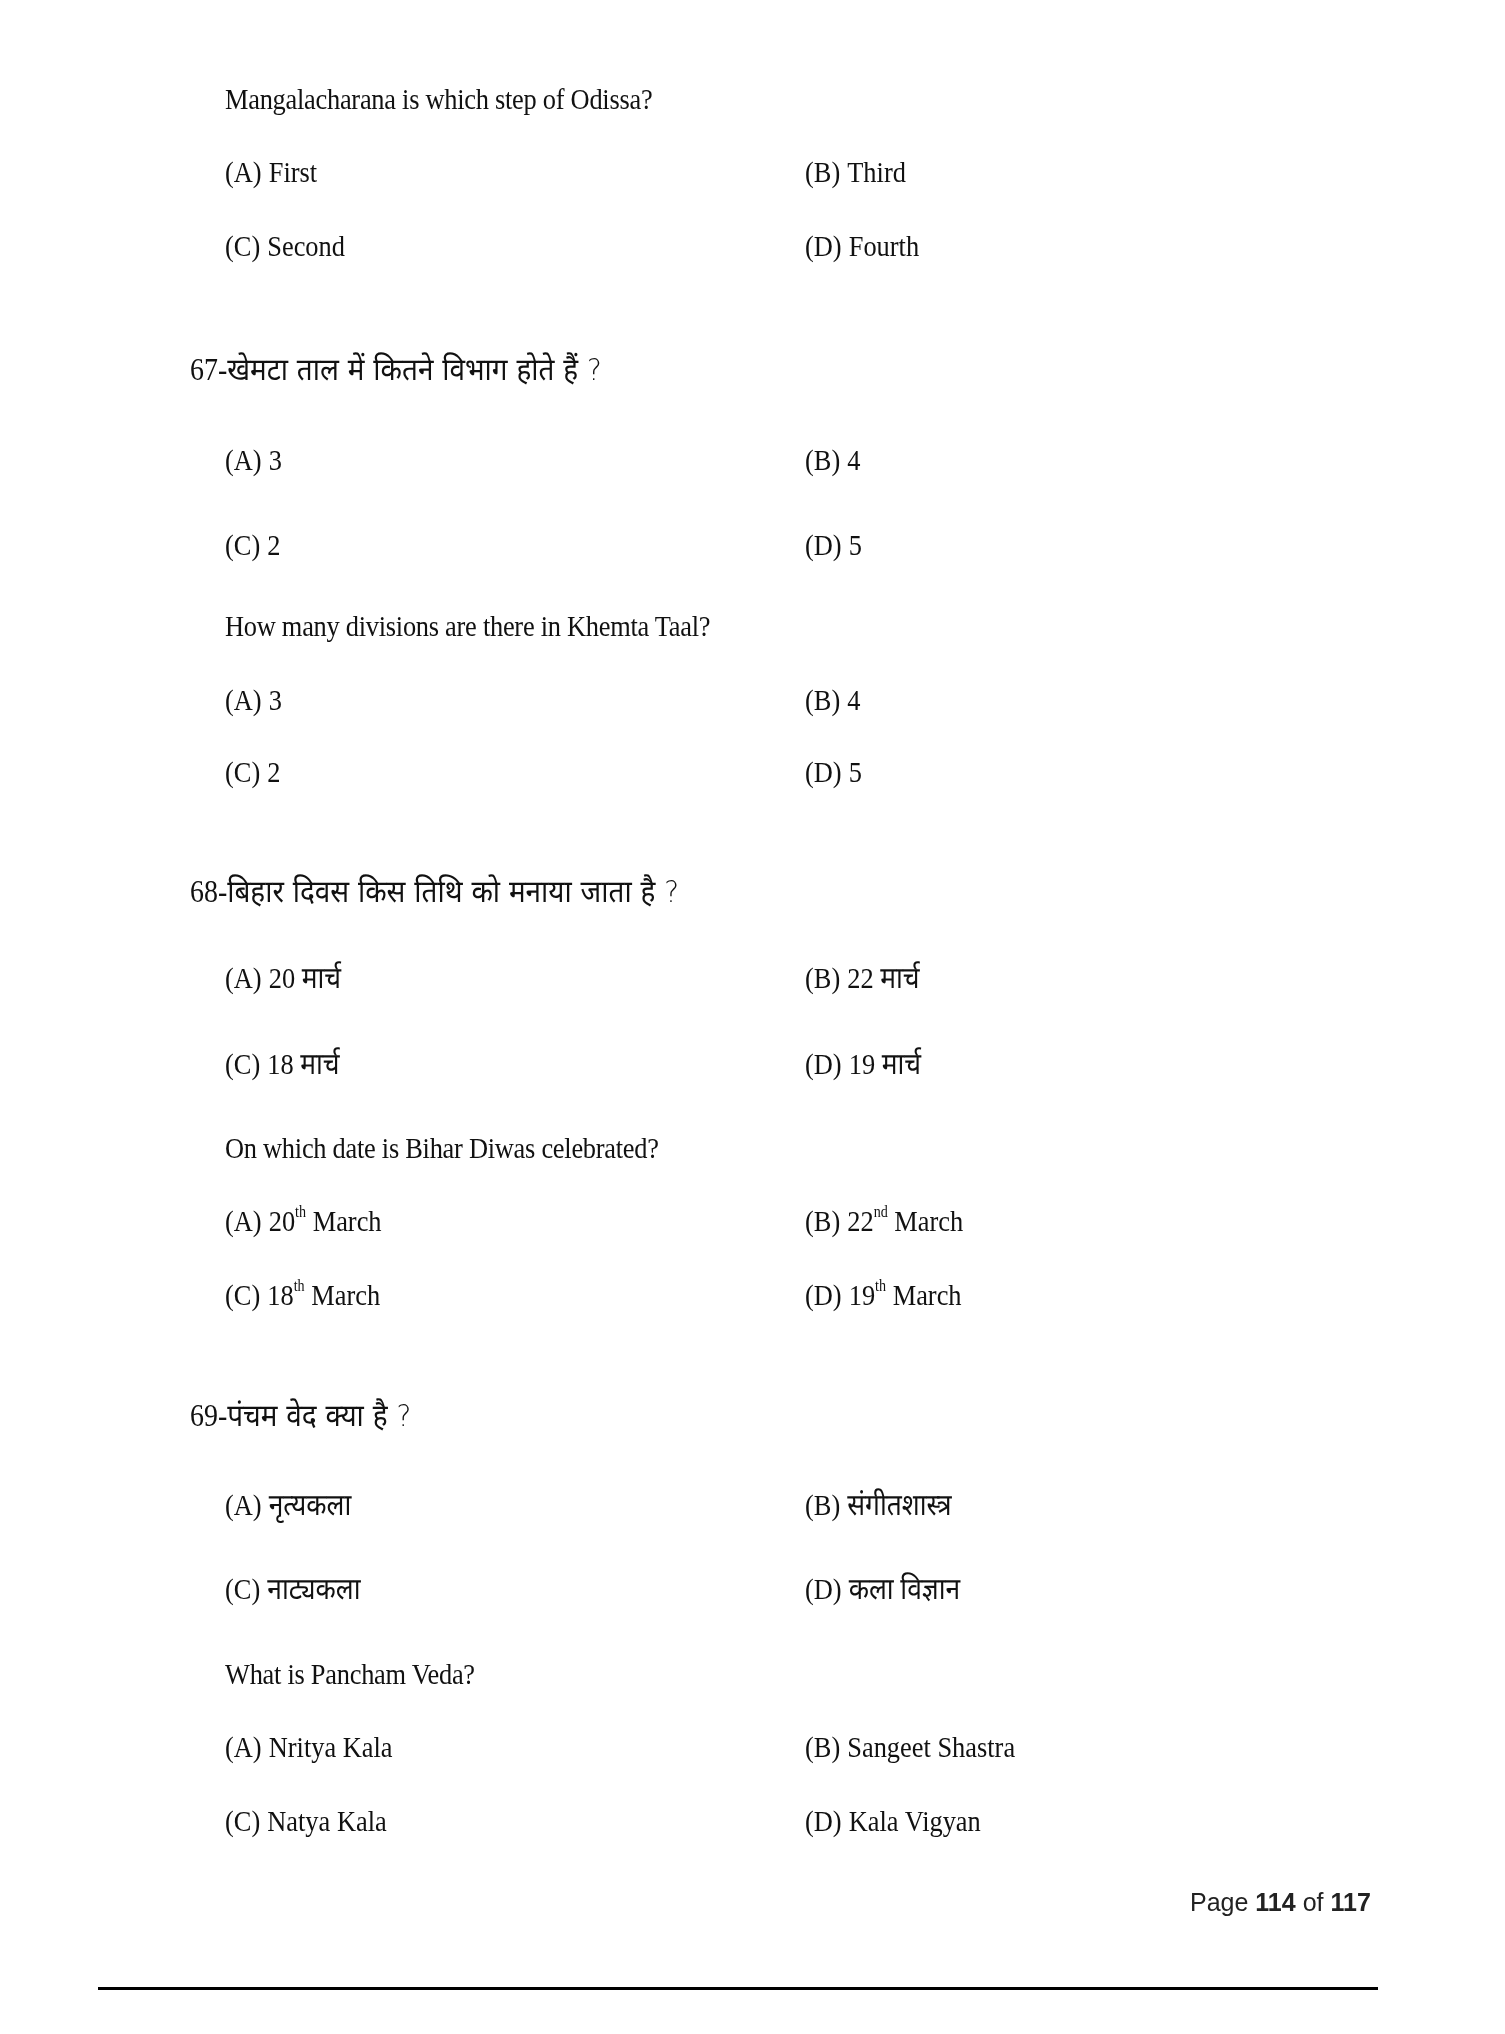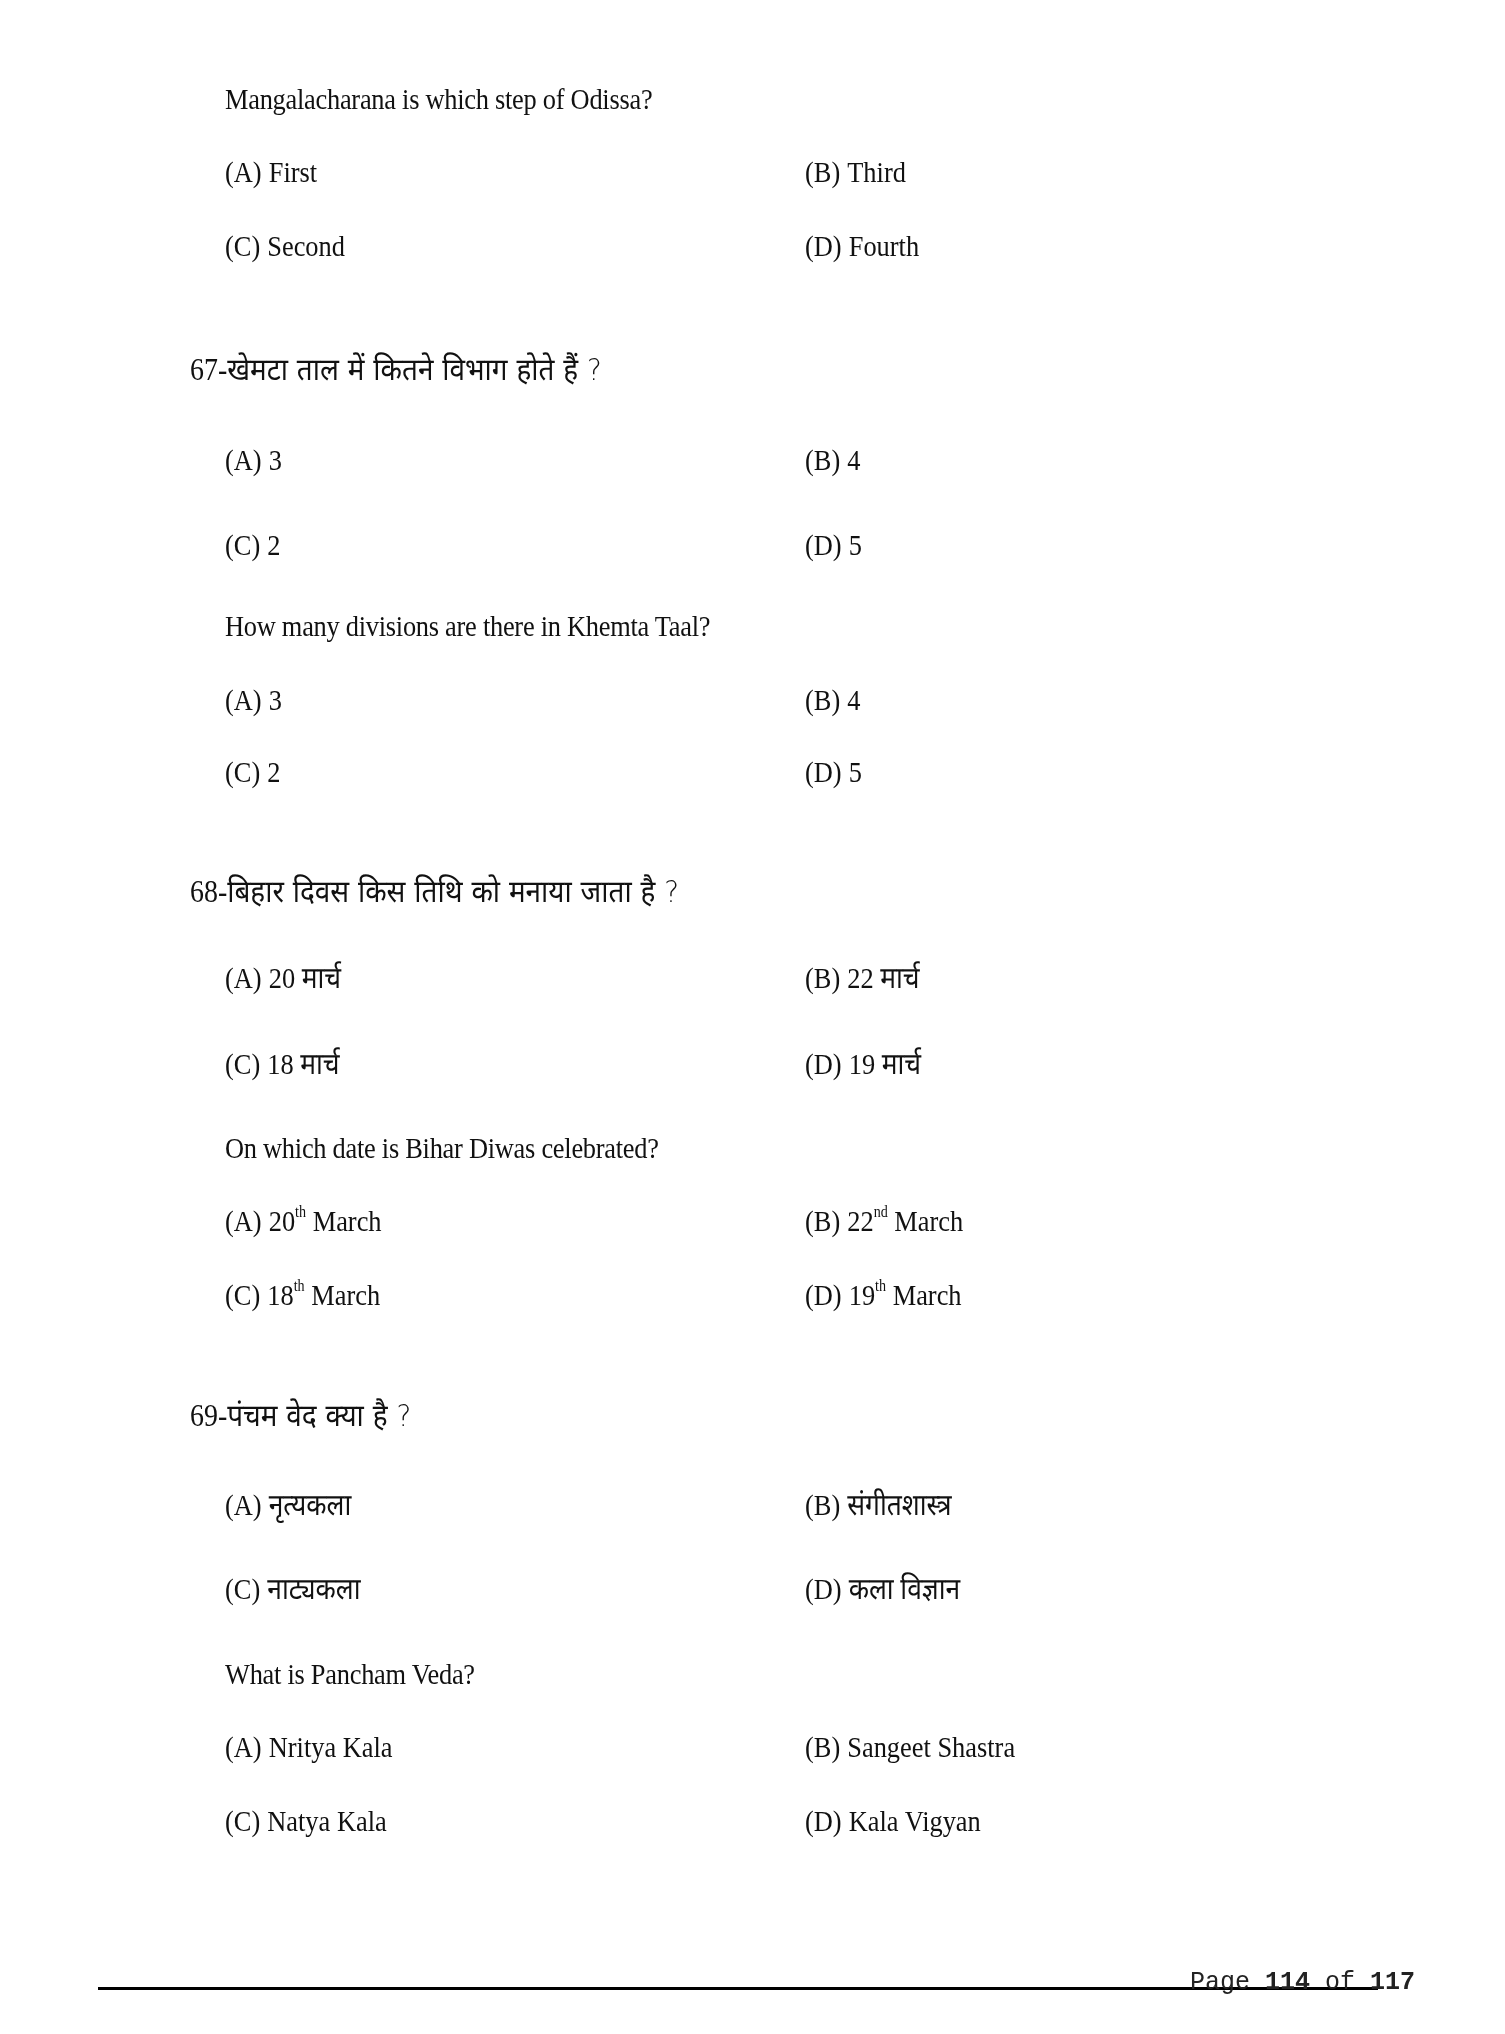--- a/index.html
+++ b/index.html
@@ -5,21 +5,21 @@
     html, body { margin:0; padding:0; background:#ffffff; }
     body { width:1505px; height:2034px; position:relative; overflow:hidden;
            font-family:"Liberation Serif", "DejaVu Serif", serif; color:#111; }
     .line { position:absolute; white-space:nowrap; line-height:1; }
     .en { font-size:30px; transform:scaleX(0.88); transform-origin:left center; letter-spacing:-0.3px; }
     .opt { font-size:30px; transform:scaleX(0.88); transform-origin:left center; }
     .hi { font-size:31px; font-family:"DejaVu Sans", "Liberation Sans", sans-serif; font-weight:300; transform:scaleX(0.9); transform-origin:left center; }
     .num { font-family:"Liberation Serif", serif; }
     sup { font-size:16px; vertical-align:top; position:relative; top:-2px; }
     .rule { position:absolute; left:98px; top:1987px; width:1280px; height:3px; background:#000; }
-    .footer { position:absolute; left:1190px; top:1968px; font-family:Liberation Mono, monospace; font-size:25px; color:#222; }
+    .footer { position:absolute; left:1190px; top:1888px; font-family:Liberation Sans, sans-serif; font-size:25px; color:#222; }
     .footer b { font-weight:700; }
     .lab { margin-right:8px; }
   </style>
 </head>
 <body>
 
 <div class="line en" style="left:225px;top:84px;">Mangalacharana is which step of Odissa?</div>
 <div class="line opt" style="left:225px;top:157px;"><span class="lab">(A)</span><span>First</span></div>
 <div class="line opt" style="left:805px;top:157px;"><span class="lab">(B)</span><span>Third</span></div>
 <div class="line opt" style="left:225px;top:231px;"><span class="lab">(C)</span><span>Second</span></div>

